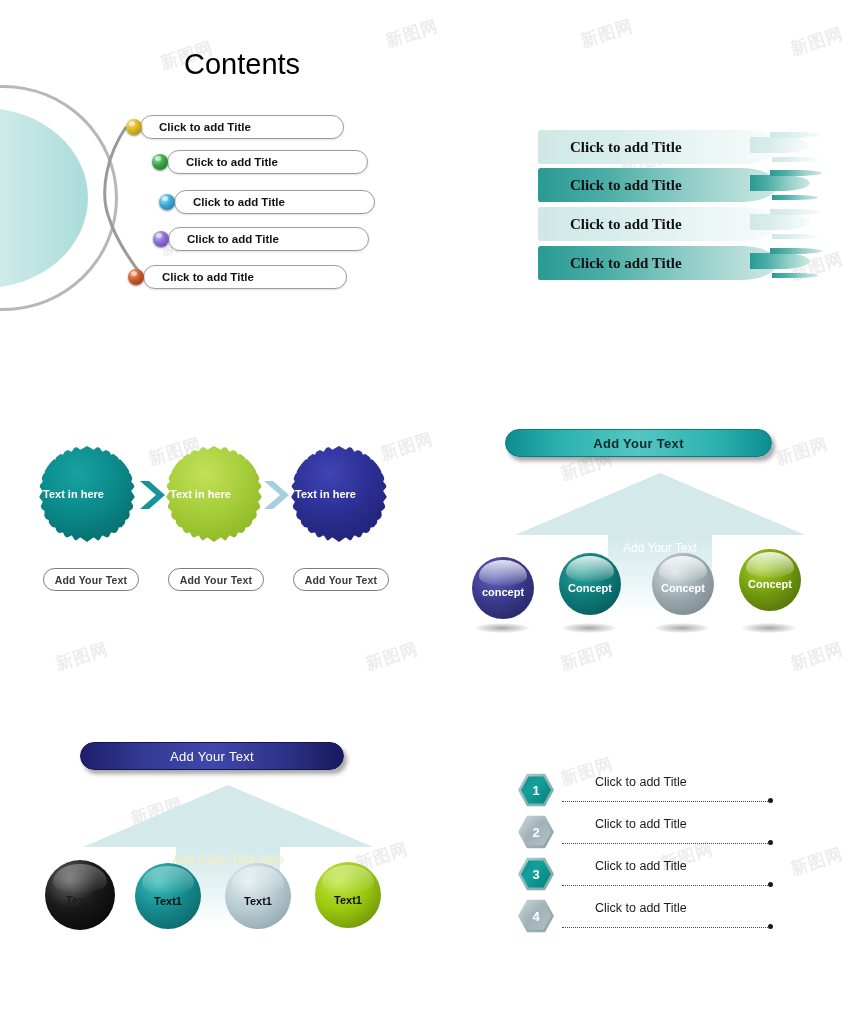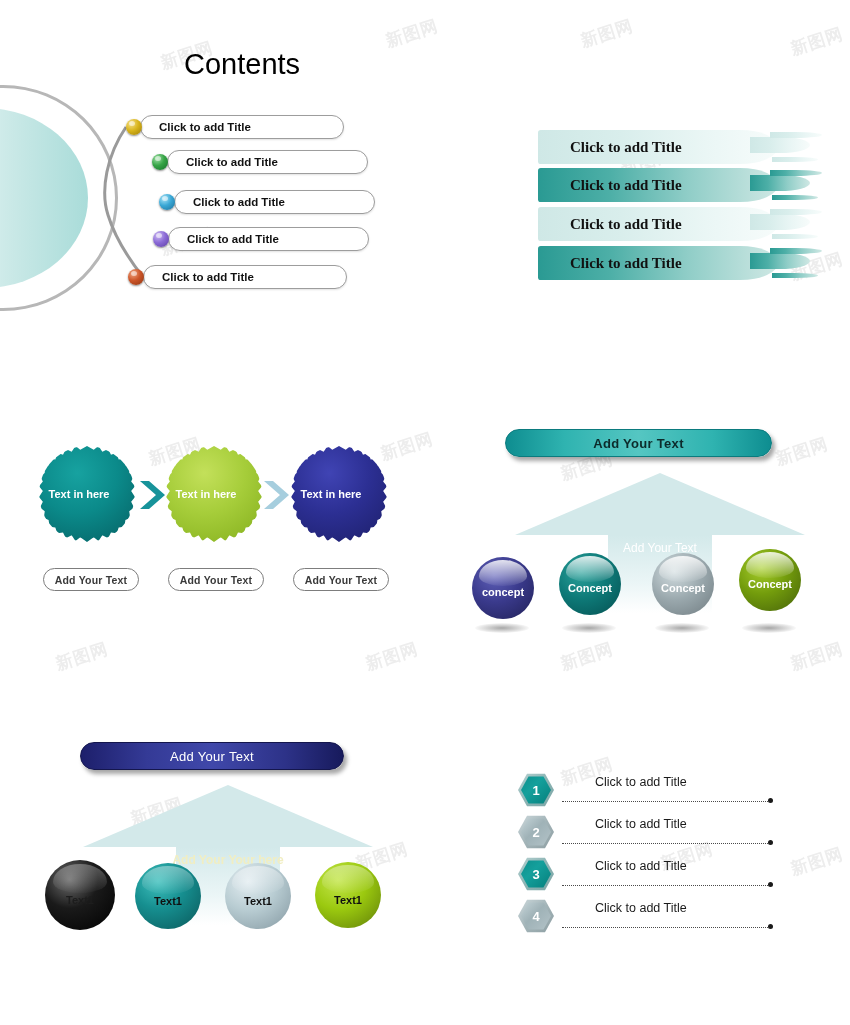--- a/index.html
+++ b/index.html
@@ -120,21 +120,21 @@
     border-radius:50%;
   }
   .splat::before{
     content:"";position:absolute;inset:-4px;border-radius:50%;
     background:inherit;
     clip-path:polygon(50% 0%,57% 4%,62% 0%,66% 6%,72% 3%,75% 9%,81% 7%,83% 14%,89% 13%,90% 20%,95% 21%,94% 28%,99% 31%,96% 37%,100% 42%,96% 47%,100% 53%,96% 58%,99% 64%,94% 68%,95% 75%,90% 77%,89% 84%,83% 85%,81% 91%,75% 90%,72% 96%,66% 93%,62% 99%,57% 95%,50% 100%,43% 95%,38% 99%,34% 93%,28% 96%,25% 90%,19% 91%,17% 85%,11% 84%,10% 77%,5% 75%,6% 68%,1% 64%,4% 58%,0% 53%,4% 47%,0% 42%,4% 37%,1% 31%,6% 28%,5% 21%,10% 20%,11% 13%,17% 14%,19% 7%,25% 9%,28% 3%,34% 6%,38% 0%,43% 4%);
     opacity:1;
   }
   .splat label{
     position:absolute;left:0;right:16px;top:50%;transform:translateY(-50%);
-    text-align:center;font-size:11px;font-weight:bold;color:#fff;z-index:3;
+    font-size:11px;font-weight:bold;color:#fff;z-index:3;
   }
   .chev{
     position:absolute;width:0;height:0;
   }
   .chev svg{display:block;}
   .tagbtn{
     position:absolute;height:23px;width:96px;
     border:1.4px solid #7d7d7d;border-radius:12px;background:#fff;
     box-sizing:border-box;
   }
@@ -380,21 +380,21 @@
     <div class="sphere" style="left:269px;top:124px;background:radial-gradient(circle at 36% 30%, #a8cf2c 0%, #739c0c 45%, #44600a 100%);">
       <div class="gloss"></div>
       <label style="color:#ffffff;">Concept</label>
     </div>
   </div>
 
   <div style="position:absolute;left:35px;top:735px;width:380px;height:225px;">
     <div class="bigarrow" style="left:48px;top:50px;width:290px;height:140px;">
       <div class="head"></div>
       <div class="shaft"></div>
-      <div class="atext" style="color:#f1eec2;font-weight:bold;">Add Your Your here</div>
+      <div class="atext" style="color:#f1eec2;font-weight:bold;">Add Click Title here</div>
     </div>
 
     <div class="banner banner-navy" style="left:45px;top:7px;width:262px;">
       <div class="blabel">Add Your Text</div>
     </div>
 
     <div class="sphere" style="left:10px;top:125px;width:70px;height:70px;background:radial-gradient(circle at 35% 28%, #6e6e6e 0%, #1a1a1a 42%, #000000 100%);">
       <div class="gloss" style="opacity:.35;"></div>
       <label style="color:#1d1d1d;">Text1</label>
     </div>

